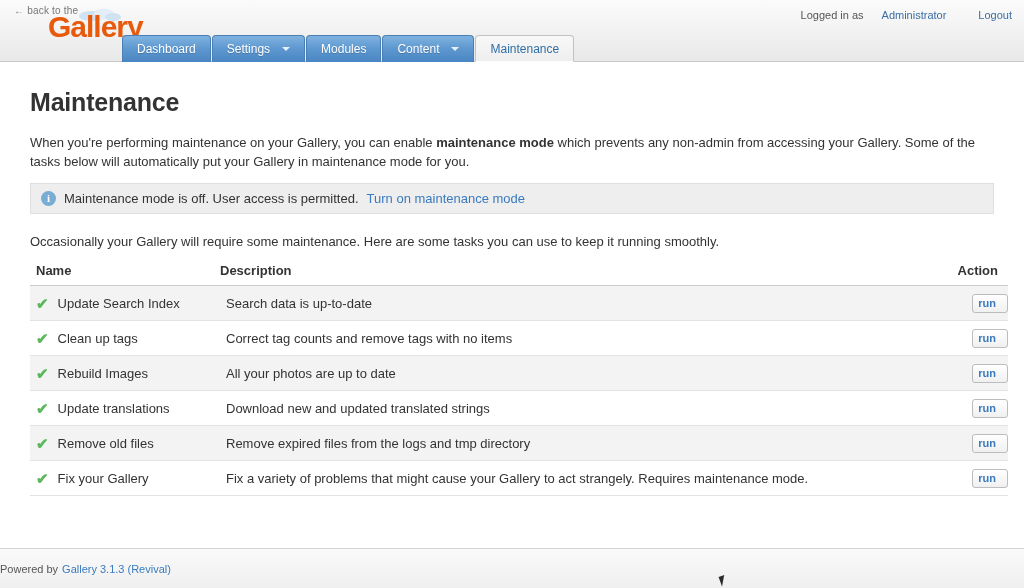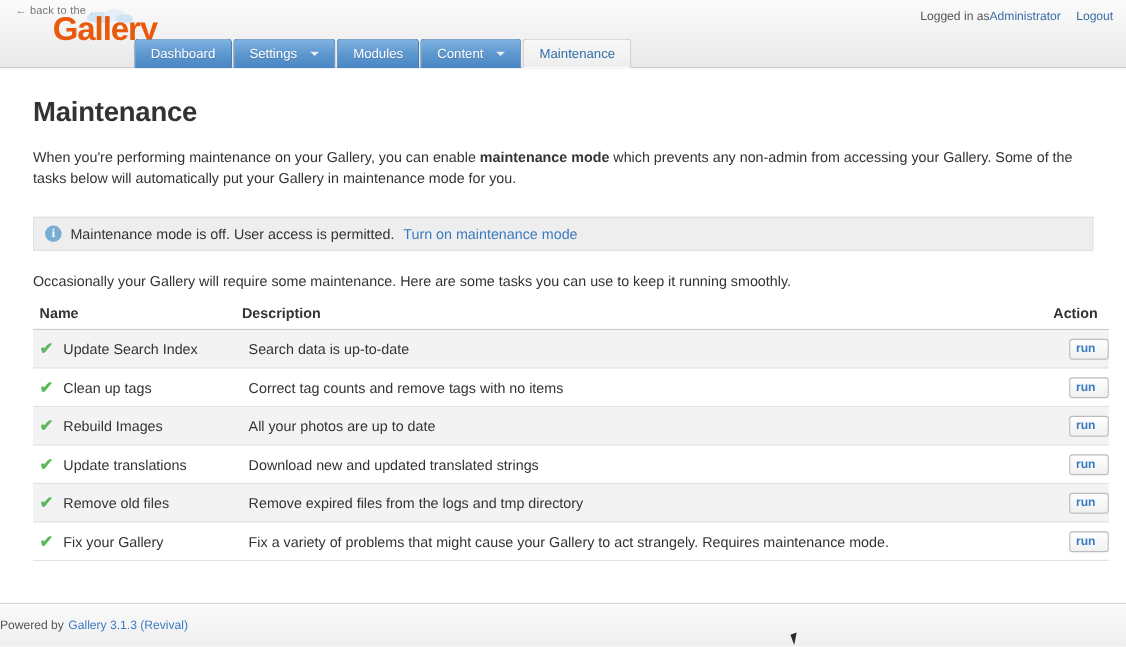--- a/index.html
+++ b/index.html
@@ -50,21 +50,21 @@
     left: 78px; top: 6px;
     width: 44px; height: 16px;
   }
 
   .login-bar {
     position: absolute;
     right: 12px; top: 9px;
     font-size: 11px;
     color: #555;
     display: flex;
-    gap: 0;
+    gap: 18px;
     align-items: flex-start;
   }
   .login-bar a { color: #3a6ea5; text-decoration: none; }
 
   
   .nav {
     position: absolute;
     left: 122px; bottom: -1px;
     display: flex;
     align-items: flex-end;
@@ -113,21 +113,21 @@
     font-size: 25px;
     font-weight: bold;
     color: #333;
     margin: 8px 0 16px 0;
     letter-spacing: -.2px;
   }
   .intro {
     font-size: 13px;
     line-height: 19px;
     color: #333;
-    margin: 0 0 26px 0;
+    margin: 0 0 12px 0;
     max-width: 990px;
   }
   .intro b { font-weight: bold; }
 
   .notice {
     background: #eeeeee;
     border: 1px solid #e0e0e0;
     padding: 7px 10px;
     font-size: 13px;
     color: #333;

